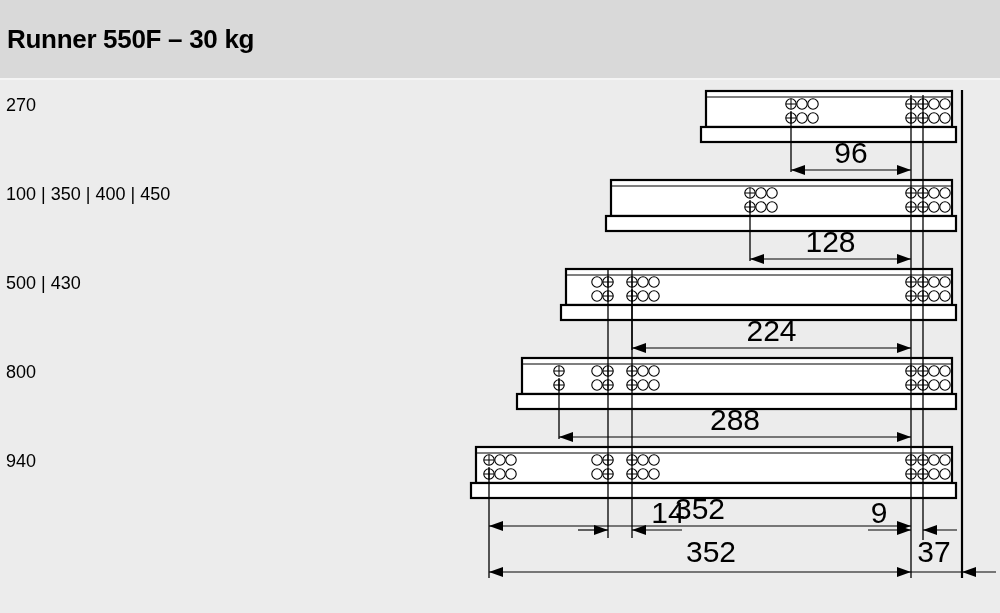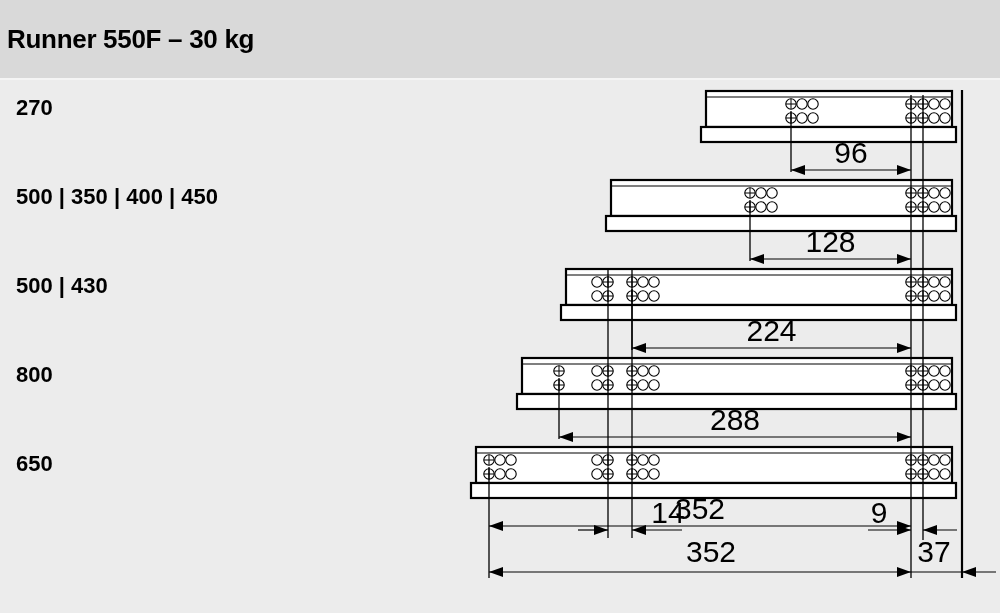--- a/index.html
+++ b/index.html
@@ -2,37 +2,37 @@
 <html><head>
 <meta charset="utf-8">
 <style>
   html, body { margin:0; padding:0; }
   body { width:1000px; height:613px; background:#ececec; position:relative; overflow:hidden;
          font-family:"Liberation Sans", sans-serif; color:#000; }
   .header { position:absolute; left:0; top:0; width:1000px; height:78px; background:#d9d9d9; }
   .header .t1 { position:absolute; left:7px; top:3px; font-size:26px; font-weight:bold; letter-spacing:-0.3px;margin-top:21px; }
   .header .t2 { position:absolute; left:7px; top:42px; font-size:26px; font-weight:bold; letter-spacing:-0.3px; }
   .sep { position:absolute; left:0; top:78px; width:1000px; height:2px; background:#f5f5f5; }
-  .rowlabel { position:absolute; left:16px; font-size:22px;font-weight:bold; }
+  .rowlabel { position:absolute; left:6px; font-size:18px; }
   svg { position:absolute; left:0; top:0; }
   .dimtext { font-family:"Liberation Sans", sans-serif; font-size:30px; }
 </style>
 </head>
 <body>
 
 <div class="header">
   <div class="t1">Runner 550F – 30 kg</div>
 </div>
 <div class="sep"></div>
 
 <div class="rowlabel" style="top:95px">270</div>
-<div class="rowlabel" style="top:184px">500 | 350 | 400 | 450</div>
+<div class="rowlabel" style="top:184px">100 | 350 | 400 | 450</div>
 <div class="rowlabel" style="top:273px">500 | 430</div>
 <div class="rowlabel" style="top:362px">800</div>
-<div class="rowlabel" style="top:451px">650</div>
+<div class="rowlabel" style="top:451px">940</div>
 
 <svg id="diagram" width="1000" height="613">
     <rect x="706" y="91" width="246" height="36" fill="#fff" stroke="#000" stroke-width="2.2"></rect>
     <line x1="706" y1="97" x2="952" y2="97" stroke="#000" stroke-width="1.2"></line>
     <rect x="701" y="127" width="255" height="15" fill="#fff" stroke="#000" stroke-width="2.2"></rect>
     <circle cx="911" cy="104" r="5.2" fill="#fff" stroke="#000" stroke-width="1.1"></circle>
     <line x1="905.8" y1="104" x2="916.2" y2="104" stroke="#000" stroke-width="1"></line>
     <line x1="911" y1="98.8" x2="911" y2="109.2" stroke="#000" stroke-width="1"></line>
     <circle cx="923" cy="104" r="5.2" fill="#fff" stroke="#000" stroke-width="1.1"></circle>
     <line x1="917.8" y1="104" x2="928.2" y2="104" stroke="#000" stroke-width="1"></line>

